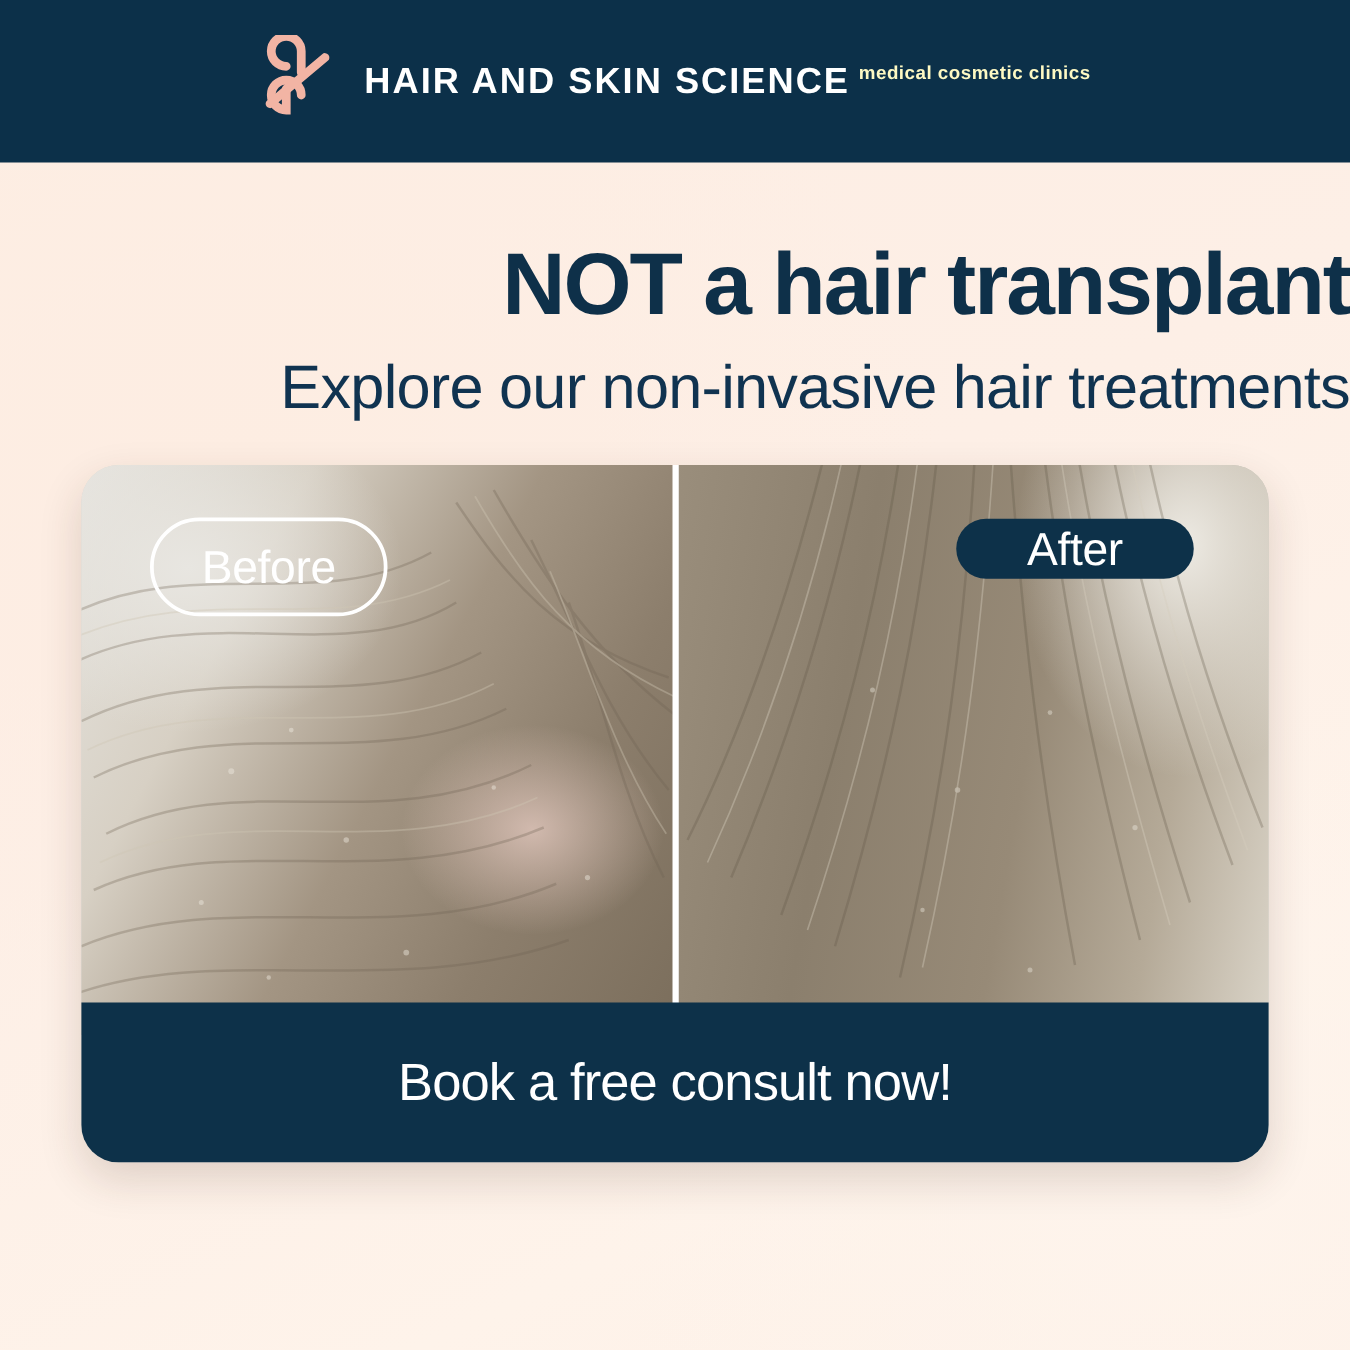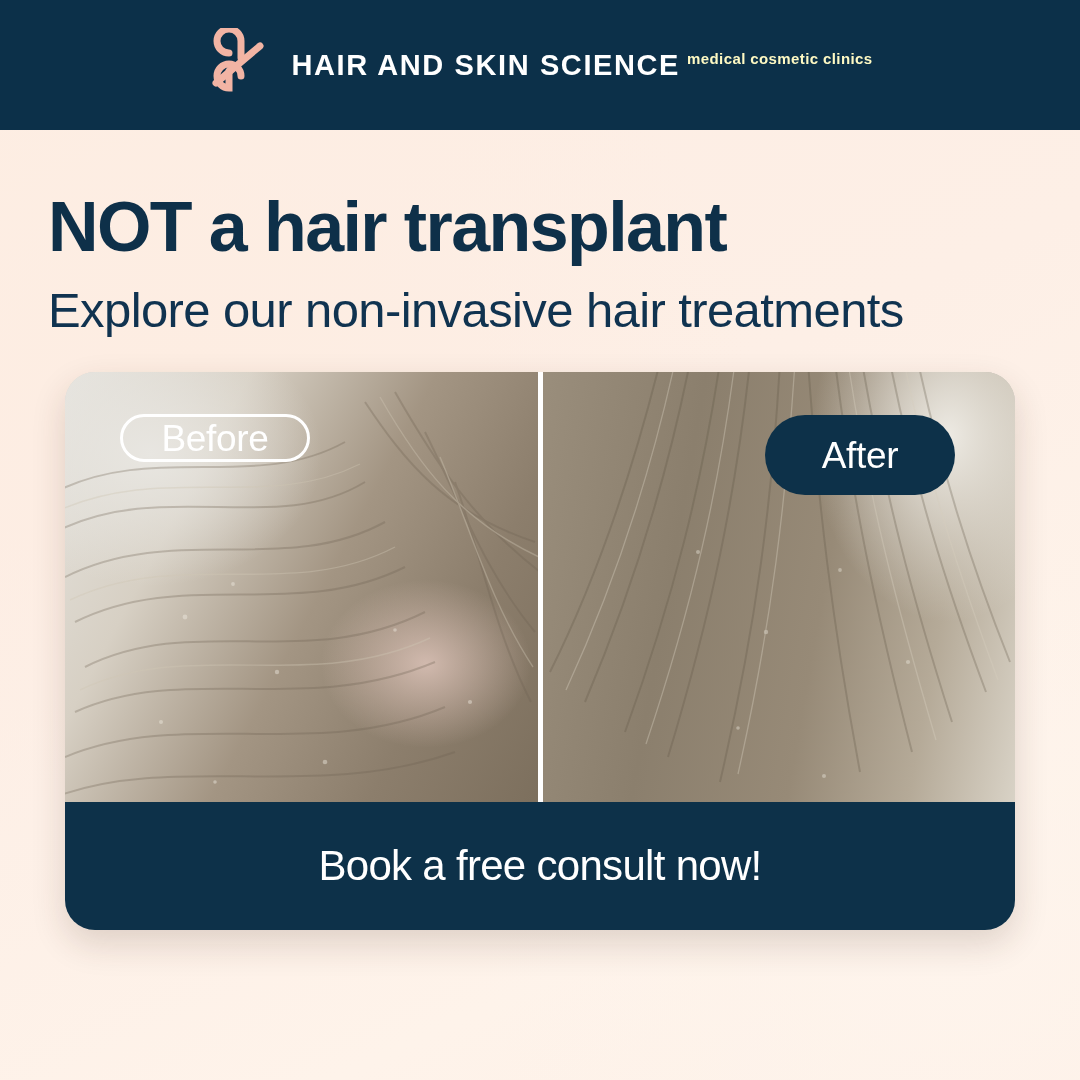--- a/index.html
+++ b/index.html
@@ -35,21 +35,21 @@
     letter-spacing:1.6px; line-height:1; white-space:nowrap;
   }
   .brand-tagline {
     color:#fef9c3; font-size:15px; font-weight:bold;
     letter-spacing:0.4px; line-height:1; white-space:nowrap;
   }
 
   
   .headline-zone {
     position:absolute; left:0; top:130px; width:1080px;
-    text-align:left;
+    text-align:right;
     padding-left:48px;
   }
   .headline {
     margin-top:62px;
     color:#0E3049; font-size:70px; font-weight:bold;
     letter-spacing:-1.6px; line-height:1.02; white-space:nowrap;
   }
   .subheadline {
     margin-top:22px;
     color:#103350; font-size:49px; font-weight:normal;
@@ -88,26 +88,26 @@
   }
 
   
   .badge {
     position:absolute; z-index:4;
     display:flex; align-items:center; justify-content:center;
     border-radius:999px; white-space:nowrap;
     font-size:37px; line-height:1; color:#FFFFFF;
   }
   .badge-before {
-    left:55px; top:42px; width:190px; height:48px;
+    left:55px; top:42px; width:190px; height:79px;
     border:3px solid #FFFFFF; background:transparent;
     letter-spacing:-0.3px;
   }
   .badge-after {
-    right:60px; top:43px; width:190px; height:80px;
+    right:60px; top:43px; width:190px; height:48px;
     background:#0D3149; letter-spacing:-0.3px;
   }
 
   
   .cta-bar {
     position:absolute; left:0; right:0; bottom:0; height:128px;
     background:#0D3149; z-index:5;
     display:flex; align-items:center; justify-content:center;
   }
   .cta-text {

